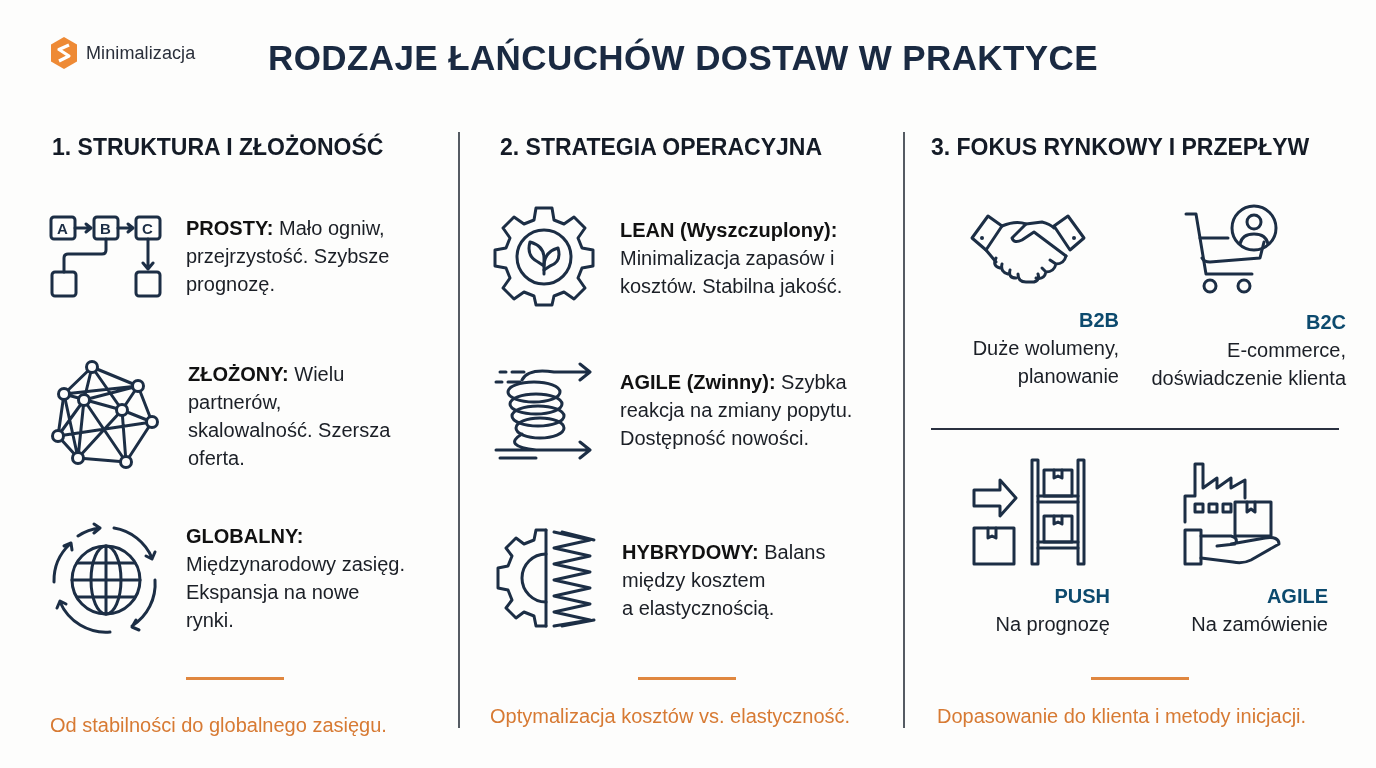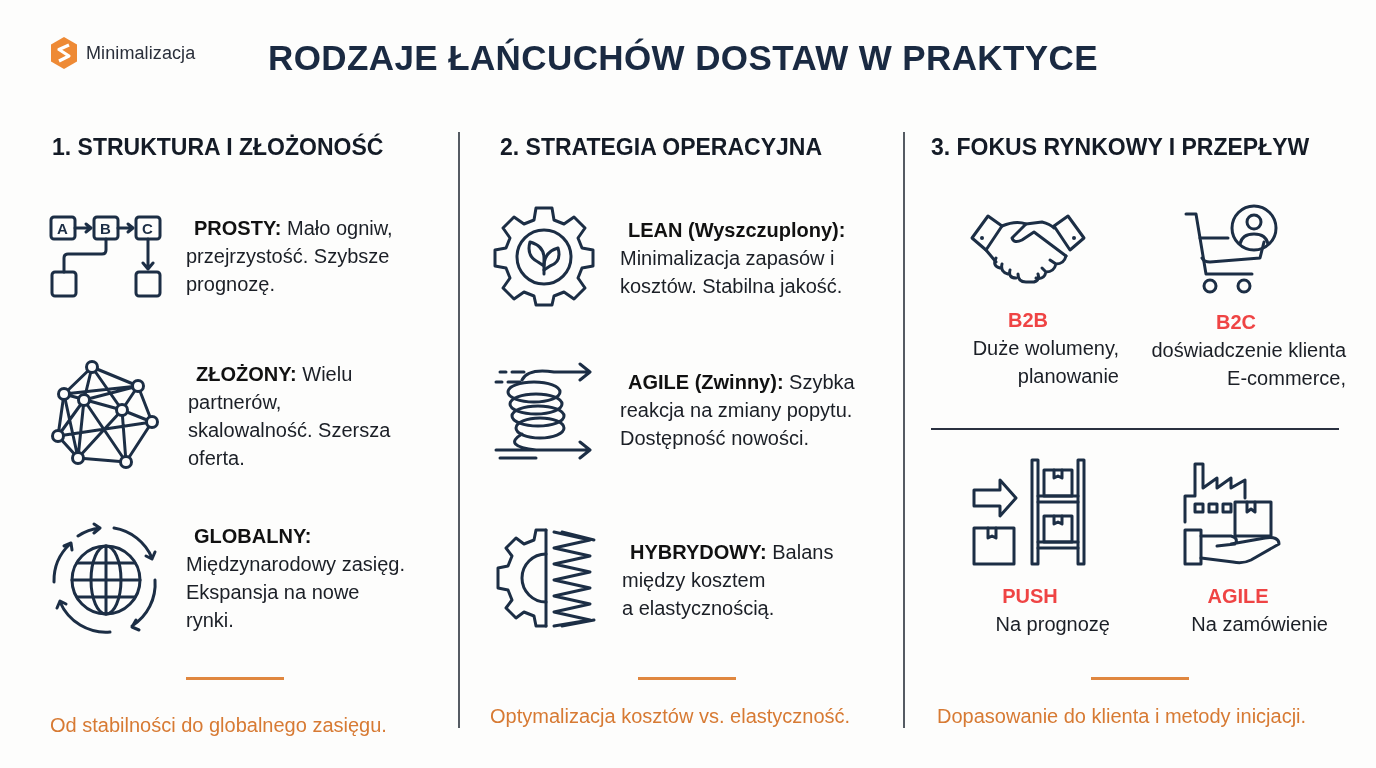--- a/index.html
+++ b/index.html
@@ -11,26 +11,26 @@
   .logo-text { font-size: 18px; color: #2a2f3a; letter-spacing: 0.1px; }
 
   .title { position: absolute; left: 268px; top: 38px; font-size: 35px; font-weight: 700; color: #1a2a42; letter-spacing: 0.4px; white-space: nowrap; }
 
   .divider-v { position: absolute; width: 2px; background: #555b63; }
   .col-title { position: absolute; top: 134px; font-size: 23px; font-weight: 700; color: #141b26; white-space: nowrap; }
 
   .item { position: absolute; display: flex; align-items: flex-start; }
   .item .icon { flex: 0 0 auto; }
   .item .text { font-size: 20px; line-height: 28px; color: #1b1f26; }
-  .item .text b { font-weight: 700; color: #111; margin-left: 8px; }
+  .item .text b { font-weight: 700; color: #111; }
 
   .stroke { fill: none; stroke: #1c2e45; stroke-width: 3; stroke-linecap: round; stroke-linejoin: round; }
 
   .market { position: absolute; text-align: center; }
-  .market .label { font-size: 20px; font-weight: 700; color: #ef4444; line-height: 28px; }
+  .market .label { font-size: 20px; font-weight: 700; color: #0c4a6e; line-height: 28px; text-align: right; }
   .market .desc { font-size: 20px; color: #1b1f26; line-height: 28px; white-space: nowrap; text-align: right; }
 
   .hline { position: absolute; left: 931px; top: 428px; width: 408px; height: 2px; background: #2a3140; }
 
   .accent-line { position: absolute; top: 677px; width: 98px; height: 3px; background: #e0873f; }
   .footer-text { position: absolute; top: 705px; font-size: 20px; color: #d77a33; white-space: nowrap; }
 </style>
 </head>
 <body>
 
@@ -198,22 +198,22 @@
       <path d="M16 34 H44"></path>
       <path d="M18 54 Q20 58 26 58 L76 54 L80 38"></path>
       <circle cx="26" cy="82" r="6"></circle>
       <circle cx="60" cy="82" r="6"></circle>
       <circle cx="70" cy="24" r="22"></circle>
       <circle cx="70" cy="18" r="7"></circle>
       <path d="M56 40 Q58 30 70 30 Q82 30 84 40"></path>
     </g>
   </svg>
   <div class="label">B2C</div>
+  <div class="desc">E-commerce,</div>
   <div class="desc">doświadczenie klienta</div>
-  <div class="desc">E-commerce,</div>
 </div>
 
 <div class="hline"></div>
 
 <div class="market" style="left:950px; top:458px; width:160px;">
   <svg width="116" height="110" viewBox="0 0 116 110" style="display:block; margin:0 auto 14px;">
     <g class="stroke">
       <path d="M2 32 H28 V22 L44 40 L28 58 V48 H2 Z"></path>
       <rect x="2" y="70" width="40" height="36"></rect>
       <path d="M16 70 V80 L20 78 L24 80 V70"></path>

